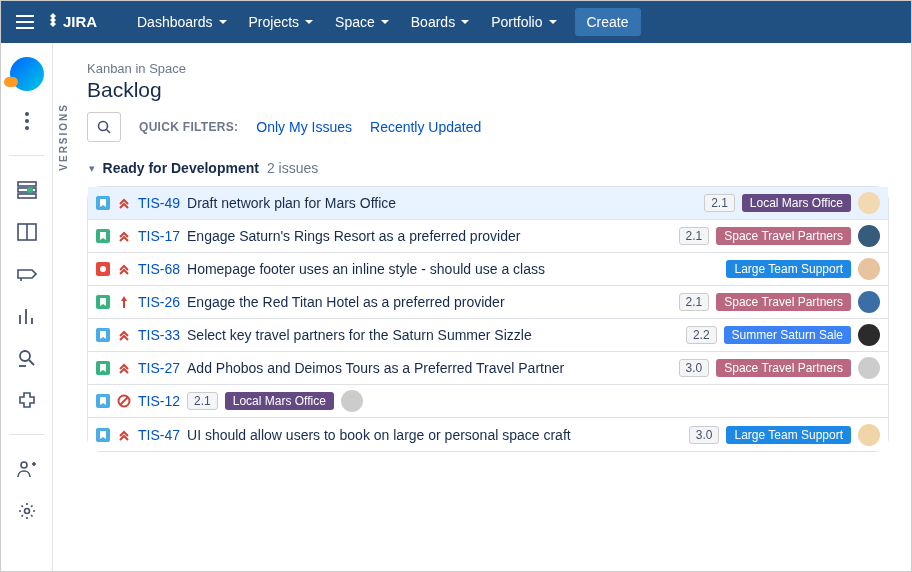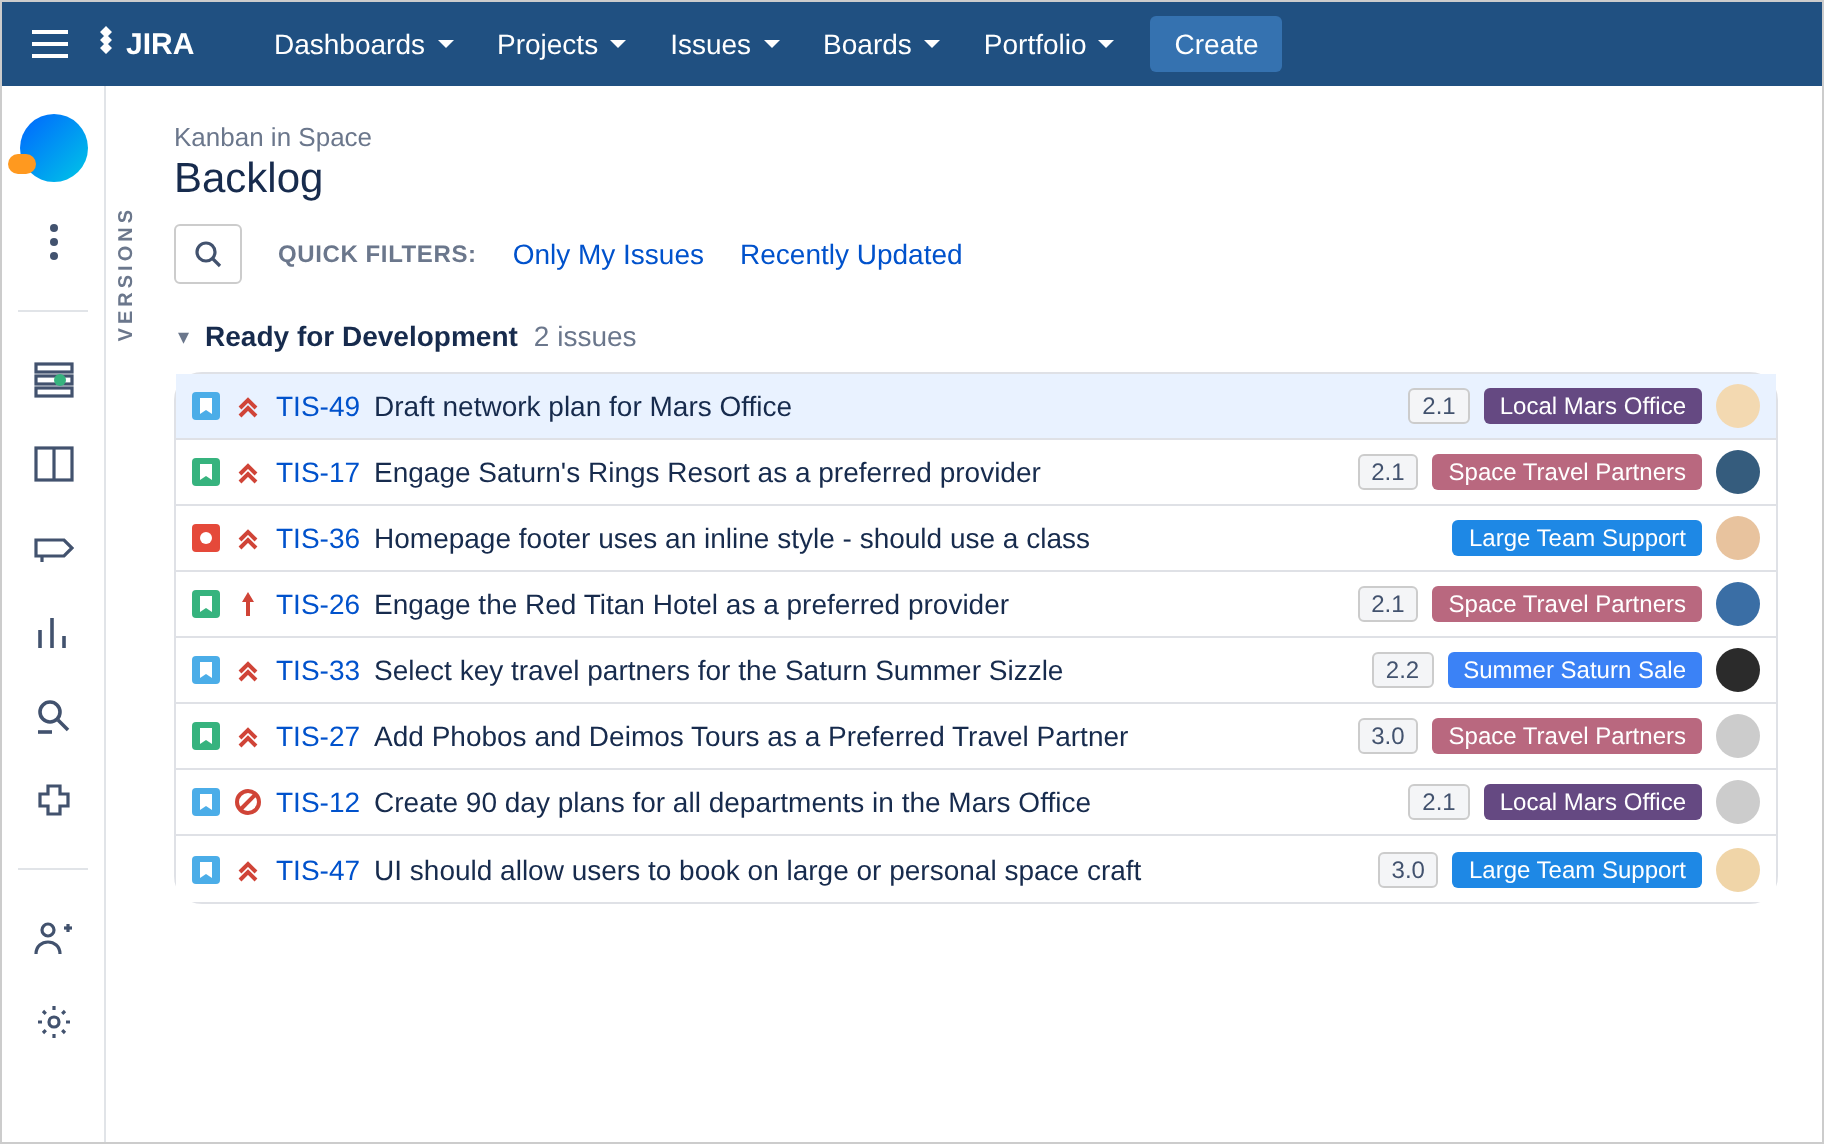--- a/index.html
+++ b/index.html
@@ -70,21 +70,21 @@
           <path d="M0 0l4 4 4-4" fill="#fff"></path>
         </svg>
       </div>
       <div class="nav-item">
         <span>Projects</span>
         <svg class="caret" width="8" height="5" viewBox="0 0 8 5">
           <path d="M0 0l4 4 4-4" fill="#fff"></path>
         </svg>
       </div>
       <div class="nav-item">
-        <span>Issues</span>
+        <span>Space</span>
         <svg class="caret" width="8" height="5" viewBox="0 0 8 5">
           <path d="M0 0l4 4 4-4" fill="#fff"></path>
         </svg>
       </div>
       <div class="nav-item">
         <span>Boards</span>
         <svg class="caret" width="8" height="5" viewBox="0 0 8 5">
           <path d="M0 0l4 4 4-4" fill="#fff"></path>
         </svg>
       </div>
@@ -235,21 +235,21 @@
             <svg width="8" height="8" viewBox="0 0 8 8" fill="#fff">
               <circle cx="4" cy="4" r="3"></circle>
             </svg>
           </div>
           <div class="priority-icon">
             <svg width="12" height="12" viewBox="0 0 12 12" fill="none" stroke="#d04437" stroke-width="2">
               <path d="M2 7l4-4 4 4"></path>
               <path d="M2 11l4-4 4 4"></path>
             </svg>
           </div>
-          <span class="issue-key">TIS-36</span>
+          <span class="issue-key">TIS-68</span>
           <span class="issue-summary">Homepage footer uses an inline style - should use a class</span>
           <span class="epic-lozenge" style="background:#1e88e5">Large Team Support</span>
           <div class="assignee" style="background:#e8c39e"></div>
         </div>
         <div class="issue-row">
           <div class="type-icon type-story">
             <svg width="8" height="8" viewBox="0 0 8 8" fill="#fff">
               <rect x="1" y="0" width="6" height="8"></rect>
               <path d="M1 8l3-2 3 2" fill="#36b37e"></path>
             </svg>
@@ -310,21 +310,20 @@
               <path d="M1 8l3-2 3 2" fill="#4bade8"></path>
             </svg>
           </div>
           <div class="priority-icon">
             <svg width="14" height="14" viewBox="0 0 14 14">
               <circle cx="7" cy="7" r="5.5" fill="none" stroke="#d04437" stroke-width="2"></circle>
               <line x1="3" y1="11" x2="11" y2="3" stroke="#d04437" stroke-width="2"></line>
             </svg>
           </div>
           <span class="issue-key">TIS-12</span>
-          <span class="issue-summary">Create 90 day plans for all departments in the Mars Office</span>
           <span class="version-lozenge">2.1</span>
           <span class="epic-lozenge" style="background:#654982">Local Mars Office</span>
           <div class="assignee" style="background:#ccc"></div>
         </div>
         <div class="issue-row">
           <div class="type-icon type-task">
             <svg width="8" height="8" viewBox="0 0 8 8" fill="#fff">
               <rect x="1" y="0" width="6" height="8"></rect>
               <path d="M1 8l3-2 3 2" fill="#4bade8"></path>
             </svg>

